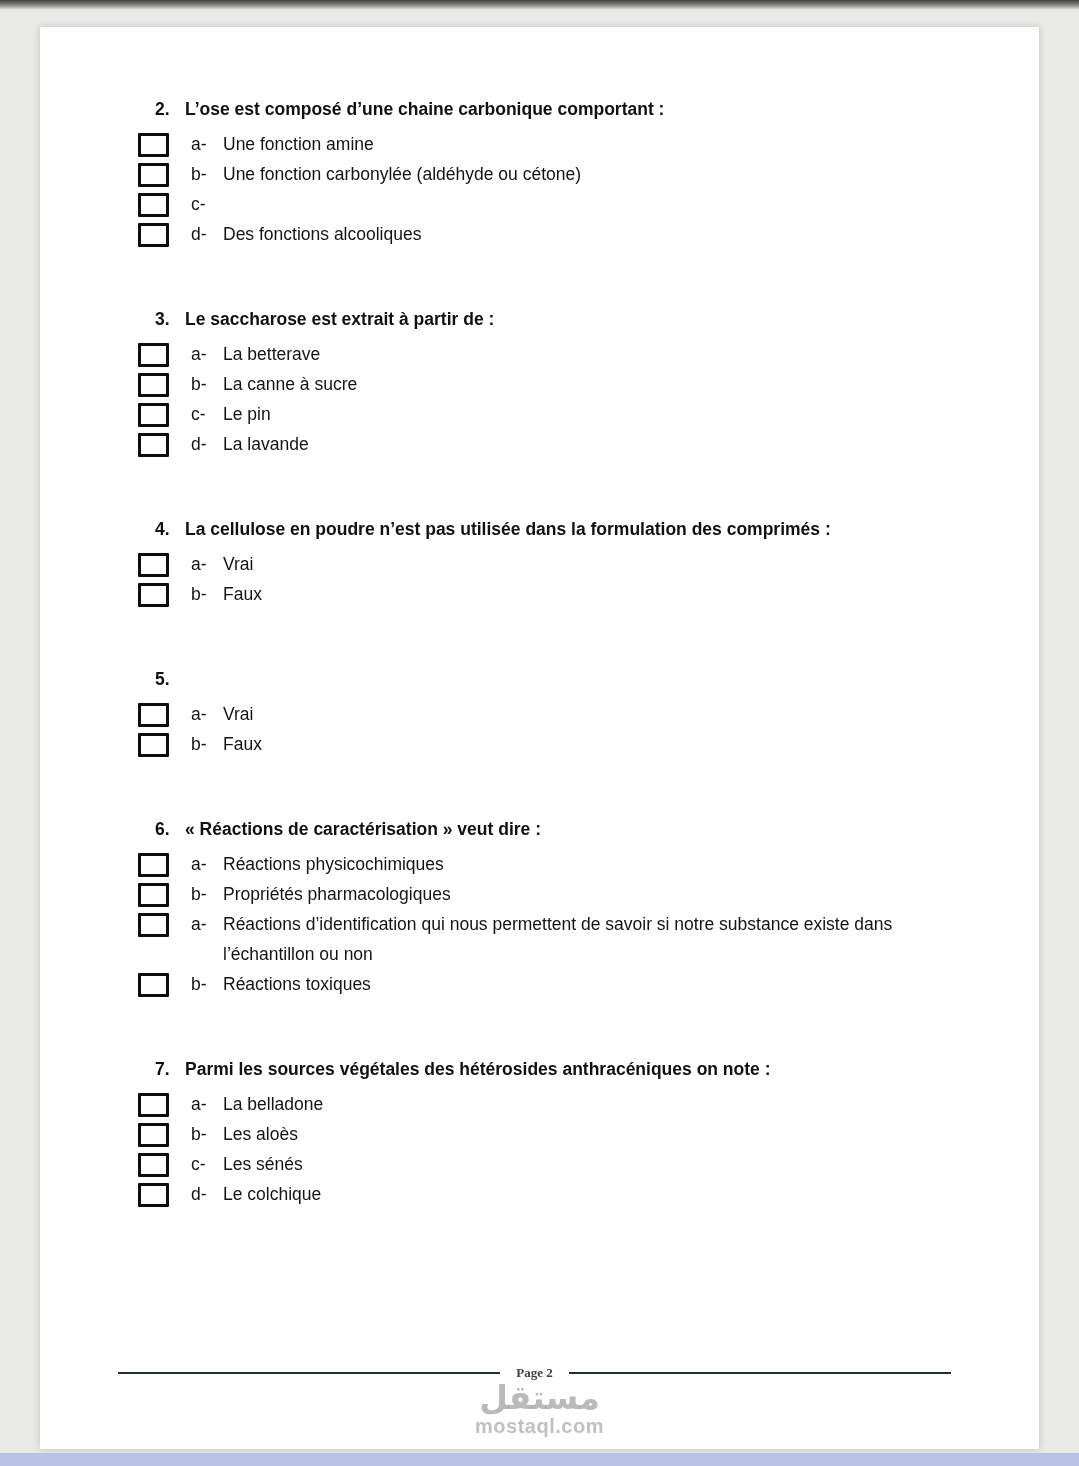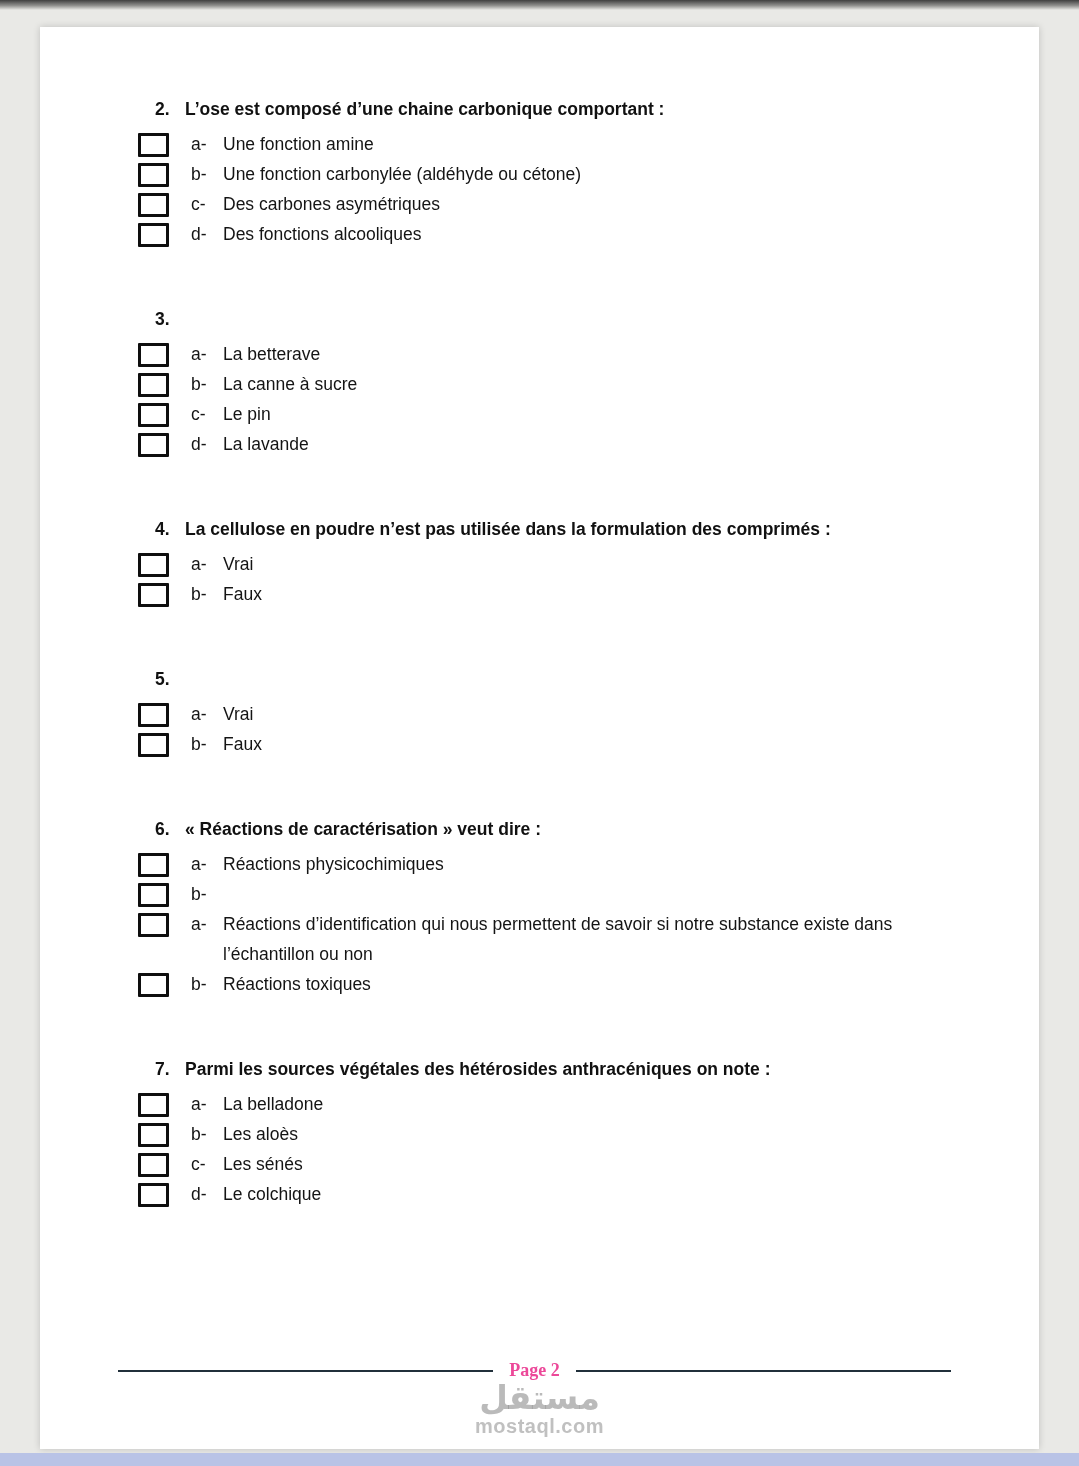--- a/index.html
+++ b/index.html
@@ -65,22 +65,22 @@
     position: absolute;
     left: 78px; right: 88px; bottom: 68px;
     display: flex;
     align-items: center;
     gap: 16px;
   }
   .rule { flex: 1; height: 2px; background: #21303b; }
   .page-label {
     font-family: "Liberation Serif", serif;
     font-weight: 700;
-    font-size: 18px;
-    color: #ec4899;
+    font-size: 13px;
+    color: #404040;
     white-space: nowrap;
   }
 
   .watermark {
     position: absolute;
     left: 0; right: 0; bottom: 12px;
     text-align: center;
     line-height: 1.05;
     pointer-events: none;
   }
@@ -119,32 +119,32 @@
         <span class="opt-text">Une fonction amine</span>
       </div>
       <div class="option">
         <span class="checkbox"></span>
         <span class="letter">b-</span>
         <span class="opt-text">Une fonction carbonylée (aldéhyde ou cétone)</span>
       </div>
       <div class="option">
         <span class="checkbox"></span>
         <span class="letter">c-</span>
-        <span class="opt-text">Des carbones asymétriques</span>
       </div>
       <div class="option">
         <span class="checkbox"></span>
         <span class="letter">d-</span>
         <span class="opt-text">Des fonctions alcooliques</span>
       </div>
     </section>
 
     <section class="question">
       <div class="q-title">
         <span class="q-num">3.</span>
+        <span class="q-text">Le saccharose est extrait à partir de :</span>
       </div>
       <div class="option">
         <span class="checkbox"></span>
         <span class="letter">a-</span>
         <span class="opt-text">La betterave</span>
       </div>
       <div class="option">
         <span class="checkbox"></span>
         <span class="letter">b-</span>
         <span class="opt-text">La canne à sucre</span>
@@ -200,20 +200,21 @@
         <span class="q-text">« Réactions de caractérisation » veut dire :</span>
       </div>
       <div class="option">
         <span class="checkbox"></span>
         <span class="letter">a-</span>
         <span class="opt-text">Réactions physicochimiques</span>
       </div>
       <div class="option">
         <span class="checkbox"></span>
         <span class="letter">b-</span>
+        <span class="opt-text">Propriétés pharmacologiques</span>
       </div>
       <div class="option">
         <span class="checkbox"></span>
         <span class="letter">a-</span>
         <span class="opt-text">Réactions d’identification qui nous permettent de savoir si notre substance existe dans l’échantillon ou non</span>
       </div>
       <div class="option">
         <span class="checkbox"></span>
         <span class="letter">b-</span>
         <span class="opt-text">Réactions toxiques</span>

